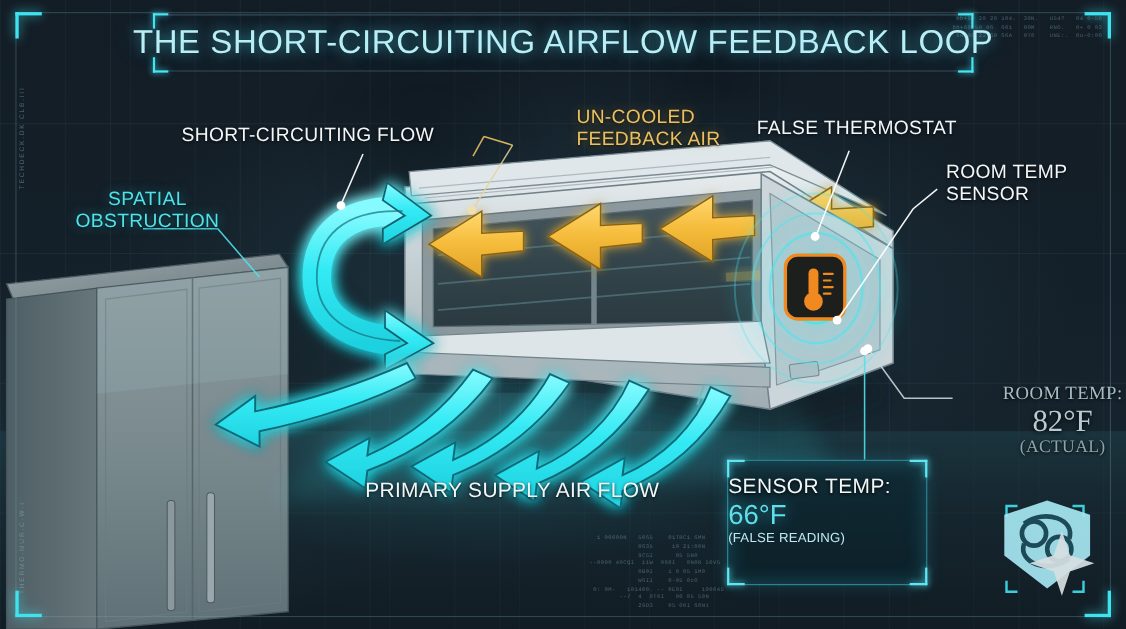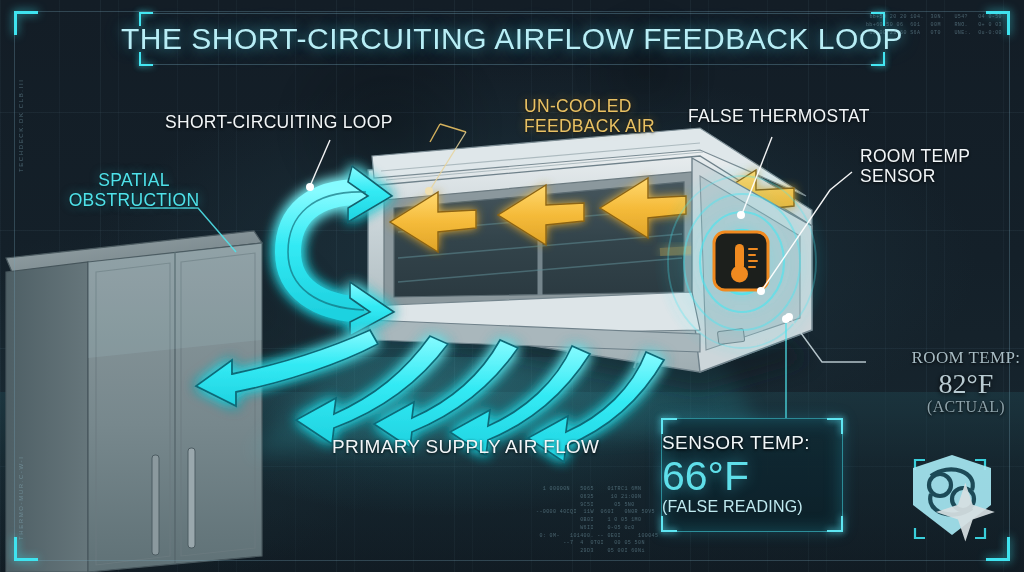--- a/index.html
+++ b/index.html
@@ -76,23 +76,23 @@
   .readout .cap{font-size:17px;color:#a8bcc4;letter-spacing:.4px;text-shadow:0 1px 3px #000;}
   .readout .big{font-size:28px;color:#b9cbd2;line-height:1.04;margin-top:1px;text-shadow:0 1px 4px #000;}
   .readout .sub{font-size:16px;color:#8ea3ab;letter-spacing:.3px;text-shadow:0 1px 3px #000;}
 
   .panel{position:absolute;left:661px;top:418px;width:180px;height:112px;
     background:linear-gradient(180deg,rgba(16,42,52,.93),rgba(12,32,41,.95));
     border:1px solid rgba(70,225,238,.55);
     box-shadow:0 0 18px rgba(50,200,225,.28) inset,0 0 14px rgba(40,180,210,.25);
     text-align:left;}
   .panel .pcap{margin-top:13px;font-size:19px;color:#f0f7f9;letter-spacing:.4px;text-shadow:0 1px 3px #000;}
-  .panel .pbig{font-size:41px;color:#5fdfea;line-height:1.06;margin-top:1px;
+  .panel .pbig{font-size:25px;color:#5fdfea;line-height:1.06;margin-top:1px;
     text-shadow:0 0 14px rgba(70,220,240,.6);}
-  .panel .psub{font-size:16px;color:#bfe9ef;letter-spacing:.2px;}
+  .panel .psub{font-size:12px;color:#bfe9ef;letter-spacing:.2px;}
   .pb{position:absolute;width:16px;height:16px;}
   .pb i{position:absolute;background:#5fe6f2;box-shadow:0 0 6px rgba(95,230,242,.95);}
   .pb i.h{height:2px;width:16px;} .pb i.v{width:2px;height:16px;}
   .pb.a{left:-1px;top:-1px;}   .pb.a i.h{left:0;top:0;}   .pb.a i.v{left:0;top:0;}
   .pb.b{right:-1px;top:-1px;}  .pb.b i.h{right:0;top:0;}  .pb.b i.v{right:0;top:0;}
   .pb.c{left:-1px;bottom:-1px;}.pb.c i.h{left:0;bottom:0;}.pb.c i.v{left:0;bottom:0;}
   .pb.d{right:-1px;bottom:-1px;}.pb.d i.h{right:0;bottom:0;}.pb.d i.v{right:0;bottom:0;}
 
   svg.layer{position:absolute;inset:0;width:1024px;height:572px;overflow:visible;}
   .hud{position:absolute;font-family:"Liberation Mono",monospace;font-size:5px;
@@ -330,21 +330,21 @@
     <span class="tb d">
         <i class="h"></i>
         <i class="v"></i>
       </span>
     <div class="title">THE SHORT-CIRCUITING AIRFLOW FEEDBACK LOOP</div>
   </div>
 
   <div class="lab cyan" style="left:39px;top:170px;width:190px;text-align:center;">SPATIAL
 OBSTRUCTION</div>
 
-  <div class="lab white" style="left:165px;top:112px;">SHORT-CIRCUITING LOOP</div>
+  <div class="lab white" style="left:165px;top:112px;">SHORT-CIRCUITING FLOW</div>
 
   <div class="lab amber" style="left:496px;top:96px;">UN-COOLED
 FEEDBACK AIR</div>
 
   <div class="lab white" style="left:688px;top:106px;">FALSE THERMOSTAT</div>
 
   <div class="lab white" style="left:860px;top:146px;">ROOM TEMP
 SENSOR</div>
 
   <div class="lab white" style="left:332px;top:436px;font-size:19px;">PRIMARY SUPPLY AIR FLOW</div>

